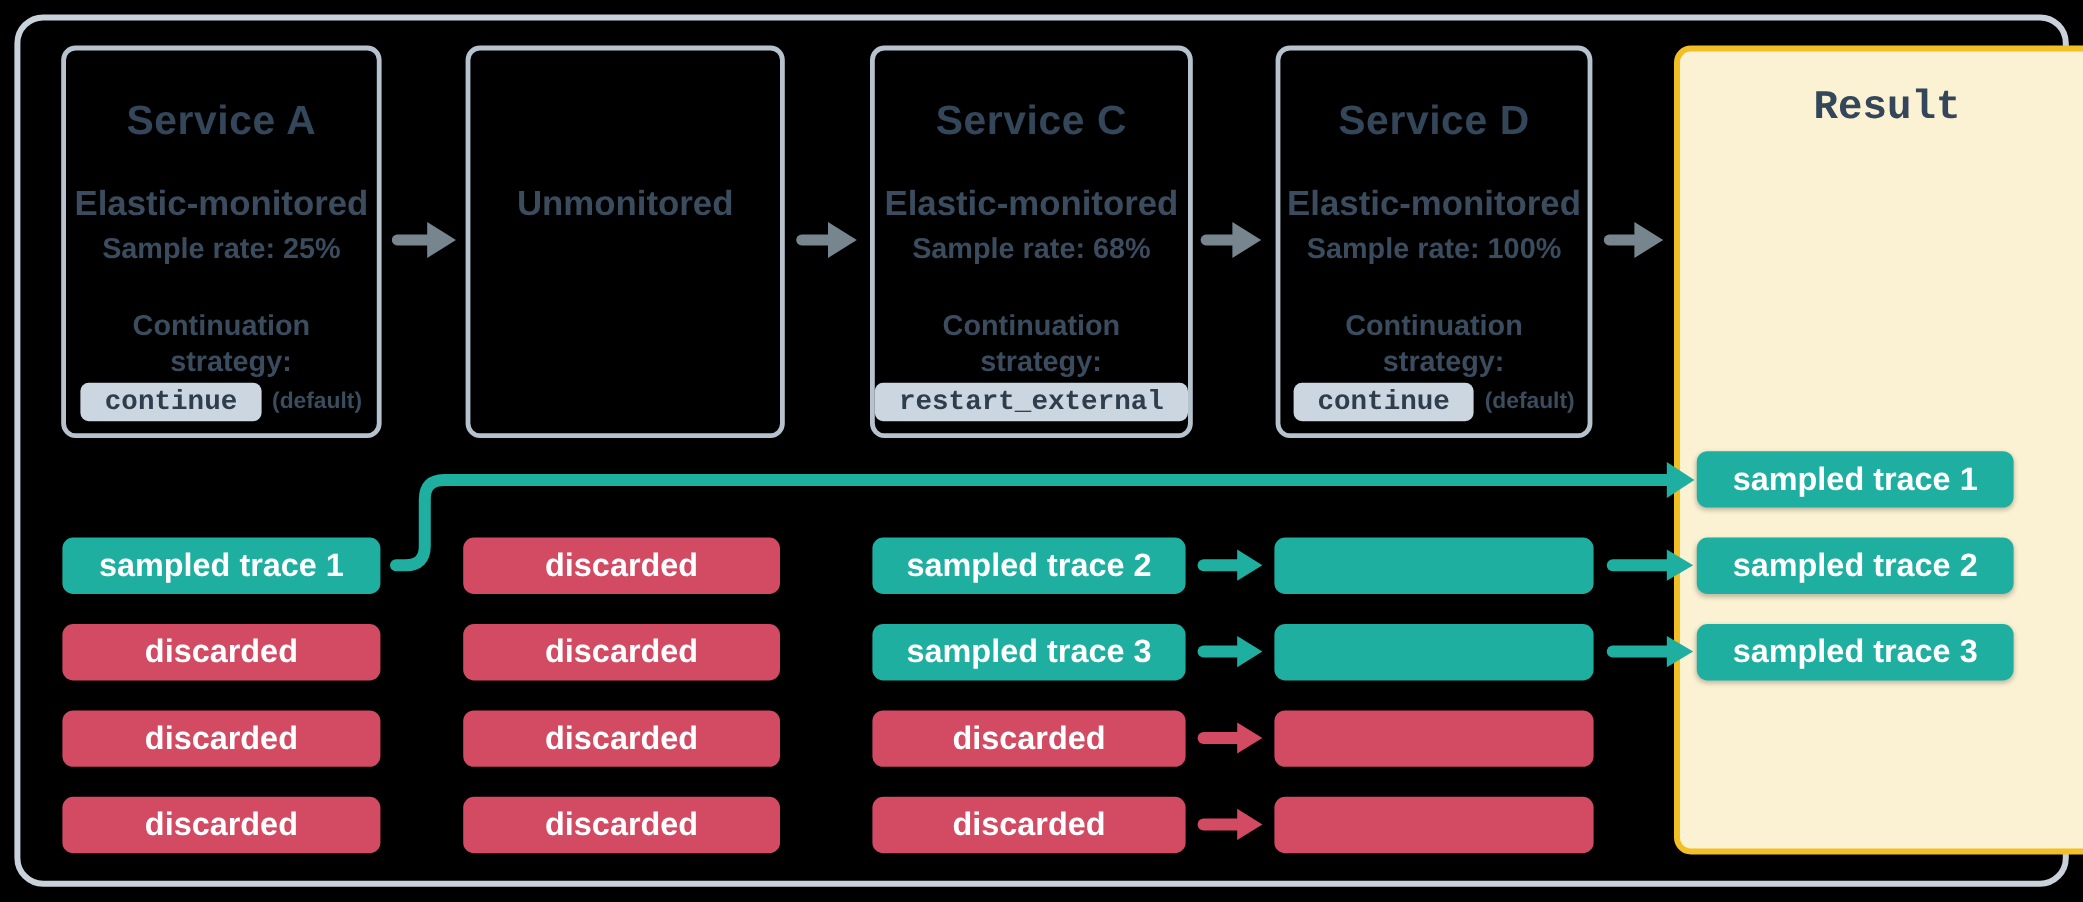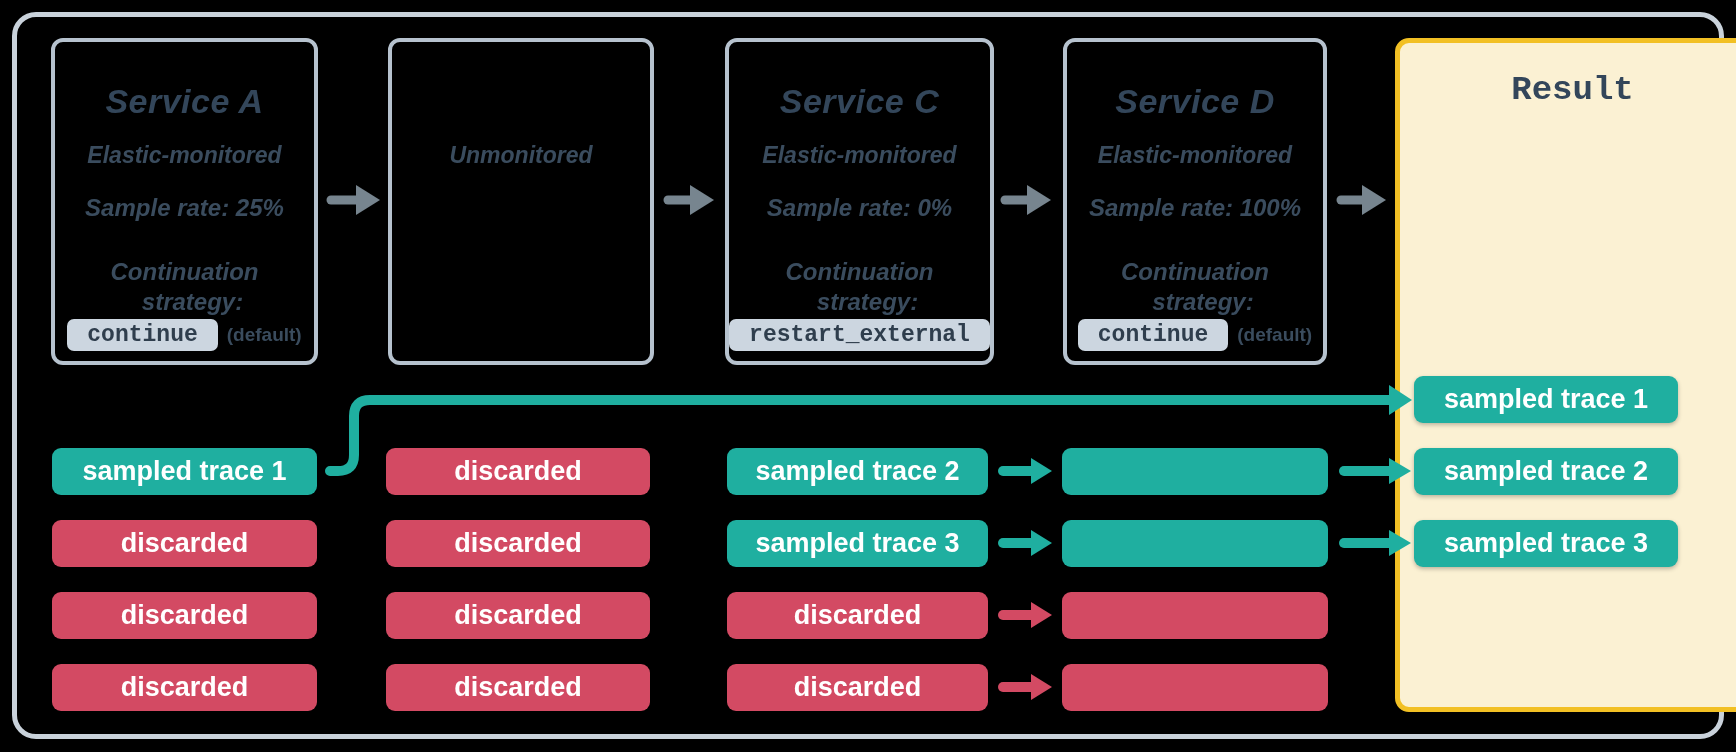--- a/index.html
+++ b/index.html
@@ -13,23 +13,23 @@
     box-sizing:border-box;border:5px solid var(--frame-border);border-radius:24px;
   }
   .service-box{
     position:absolute;top:38px;height:327px;box-sizing:border-box;
     border:4px solid var(--box-border);border-radius:12px;
   }
   .box-a{left:51px;width:267px;}
   .box-b{left:388px;width:266px;}
   .box-c{left:725px;width:269px;}
   .box-d{left:1063px;width:264px;}
-  .service-box .line{position:absolute;left:0;right:0;text-align:center;font-style:italic;}
+  .service-box .line{position:absolute;left:0;right:0;text-align:center;}
   .service-title{top:40px;font-size:34px;font-weight:bold;color:var(--title-text);letter-spacing:.5px;}
-  .service-sub{top:100px;font-size:23px;font-weight:600;color:var(--box-text);}
+  .service-sub{top:112px;font-size:29px;font-weight:600;color:var(--box-text);}
   .service-rate{top:152px;font-size:24px;font-weight:600;color:var(--box-text);}
   .strategy-1{top:216px;font-size:24px;font-weight:600;color:var(--box-text);}
   .strategy-2{top:246px;font-size:24px;font-weight:600;color:var(--box-text);padding-left:16px;}
   .code-row{
     position:absolute;top:277px;left:0;right:0;height:32px;
     display:flex;justify-content:center;align-items:center;gap:9px;
   }
   .code-pill{
     background:var(--code-bg);color:var(--code-text);
     font-family:"Liberation Mono","DejaVu Sans Mono",monospace;
@@ -83,21 +83,21 @@
   </div>
 
   <div class="service-box box-b">
     <div class="line service-sub">Unmonitored</div>
 
   </div>
 
   <div class="service-box box-c">
     <div class="line service-title">Service C</div>
     <div class="line service-sub">Elastic-monitored</div>
-    <div class="line service-rate">Sample rate: 0%</div>
+    <div class="line service-rate">Sample rate: 68%</div>
     <div class="line strategy-1">Continuation</div>
     <div class="line strategy-2">strategy:</div>
     <div class="code-row">
       <span class="code-pill">restart_external</span>
 
     </div>
   </div>
 
   <div class="service-box box-d">
     <div class="line service-title">Service D</div>

